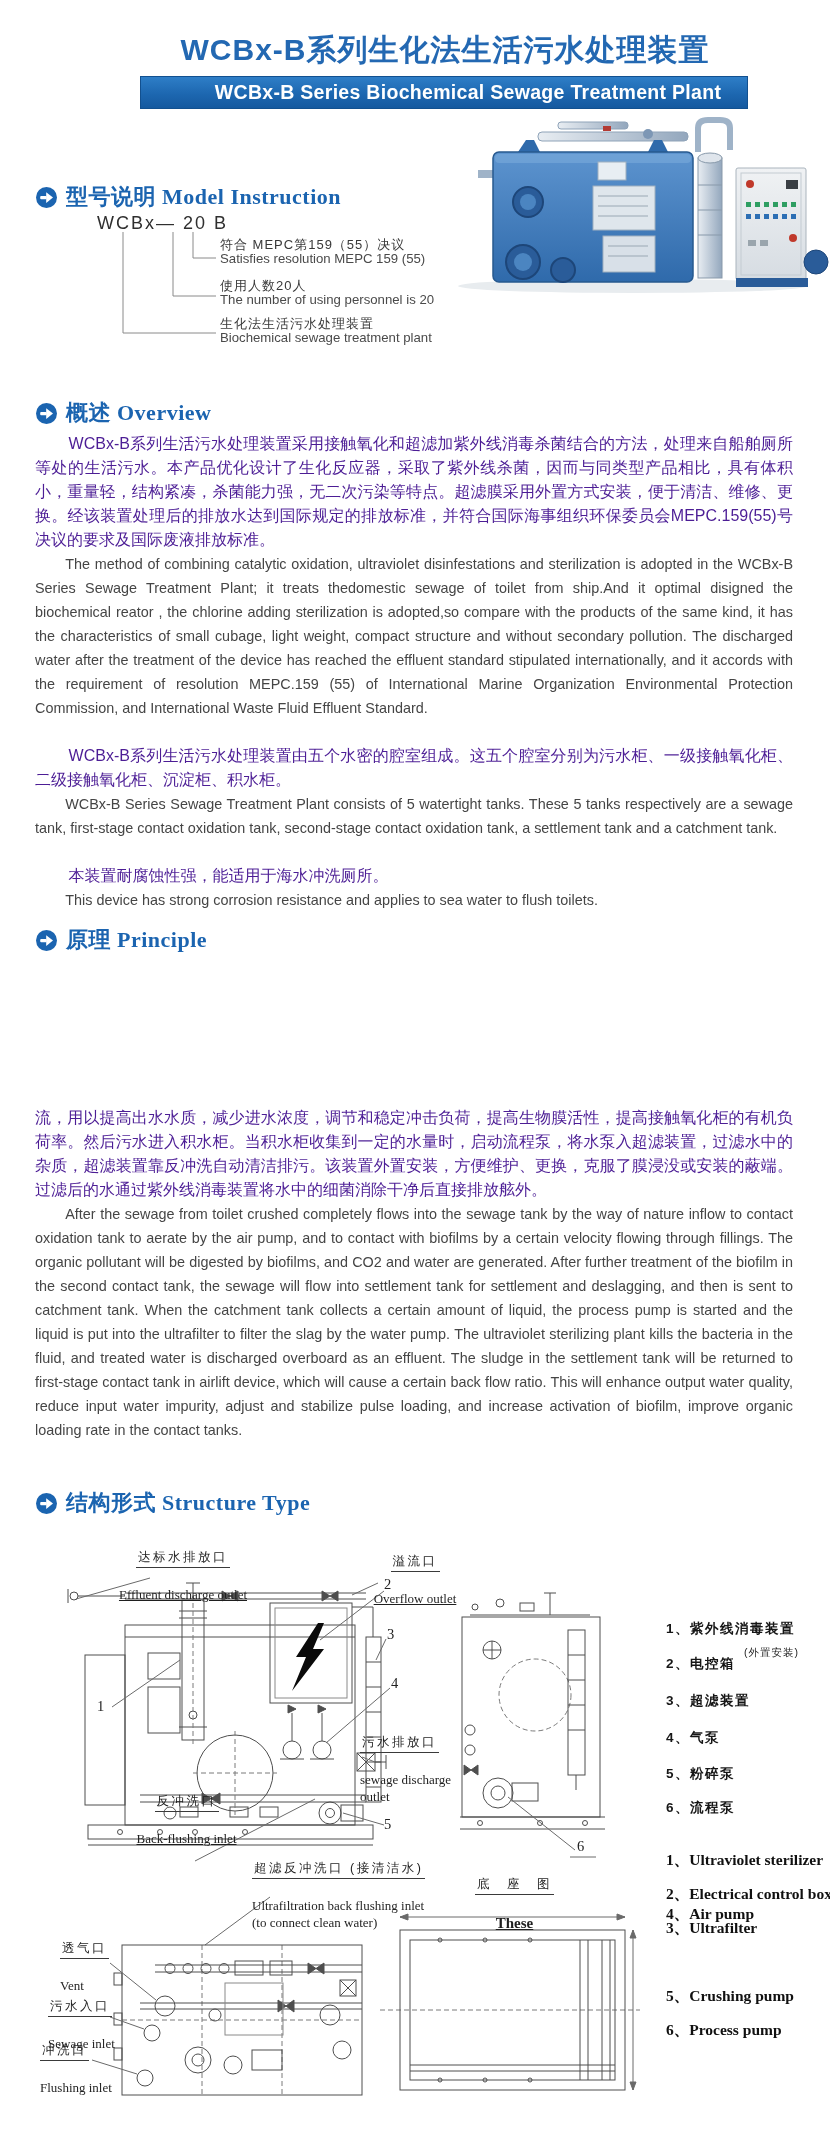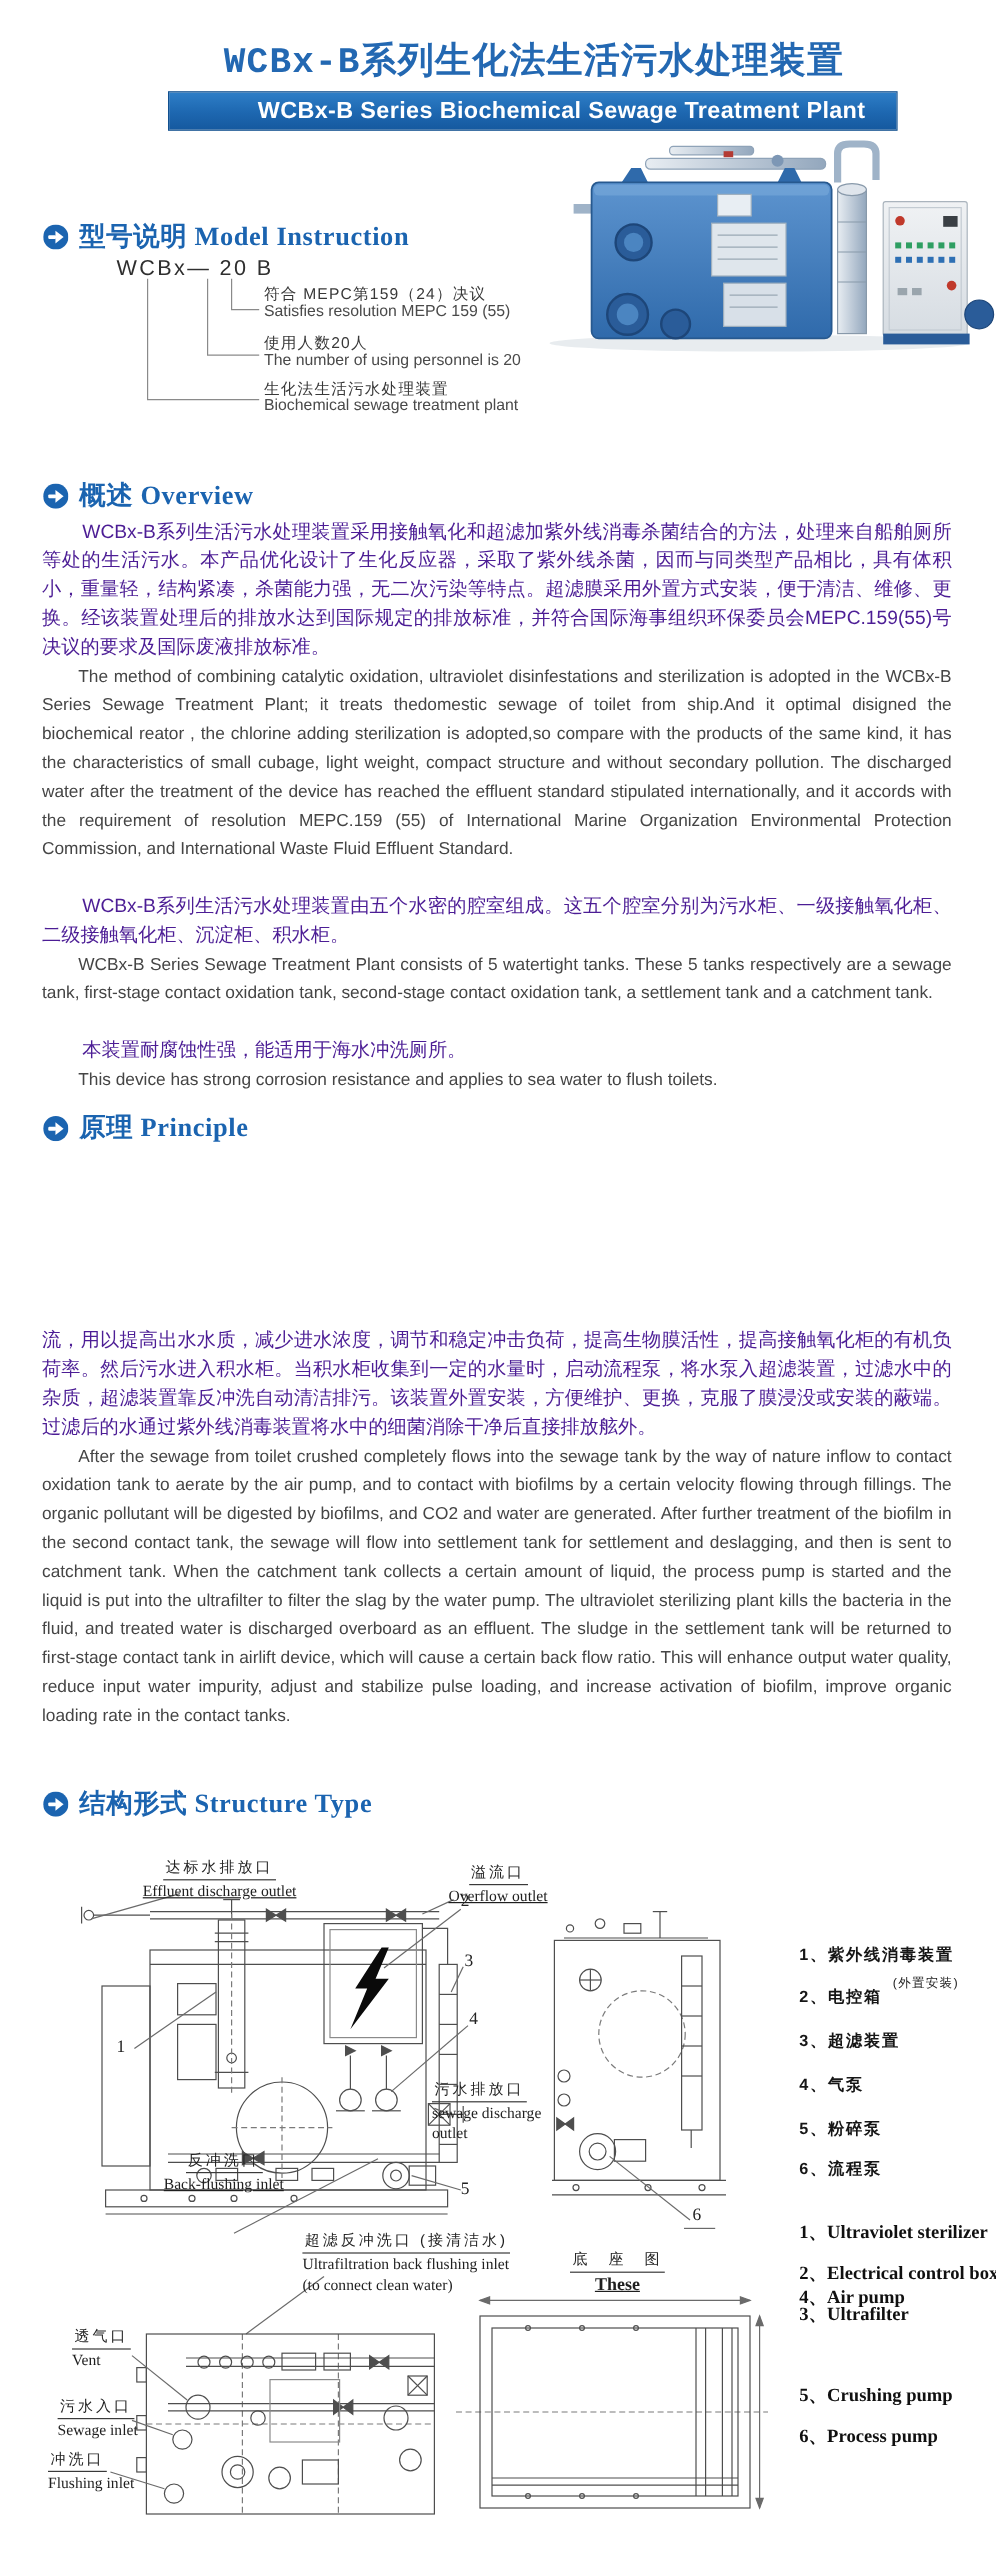--- a/index.html
+++ b/index.html
@@ -1,21 +1,21 @@
 <!DOCTYPE html>
 <html><head>
 <meta charset="utf-8">
 <style>
   html,body{margin:0;padding:0;background:#ffffff;}
   #canvas{position:relative;width:830px;height:2130px;background:#fff;overflow:hidden;
           font-family:"Liberation Sans",sans-serif;color:#333;}
   .abs{position:absolute;}
   
   .page-title{position:absolute;left:60px;top:30px;width:770px;text-align:center;
-    font-family:Liberation Mono, monospace;font-weight:bold;font-size:30px;letter-spacing:1px;color:#2368b2;}
+    font-family:Liberation Sans, sans-serif;font-weight:bold;font-size:30px;letter-spacing:1px;color:#2368b2;}
   .banner{position:absolute;left:140px;top:76px;width:558px;height:31px;line-height:31px;text-align:center;
     background:linear-gradient(180deg,#2e7ec7 0%,#1d67b0 55%,#15599f 100%);
     color:#fff;font-weight:bold;font-size:19.5px;letter-spacing:0.3px;border:1px solid #12508f;padding-left:48px;}
   
   .sec-h{position:absolute;left:36px;display:flex;align-items:center;gap:9px;
     font-family:"Liberation Serif",serif;font-weight:bold;font-size:22px;color:#1b64b0;letter-spacing:0.5px;white-space:nowrap;}
   
   .model-code{position:absolute;left:97px;top:213px;font-size:18px;color:#2f2f2f;letter-spacing:2px;}
   .note-cn{position:absolute;left:220px;font-size:13px;color:#383838;letter-spacing:1px;white-space:nowrap;}
   .note-en{position:absolute;left:220px;font-size:13.2px;color:#4a4a4a;white-space:nowrap;}
@@ -23,21 +23,21 @@
   .para{position:absolute;left:35px;width:758px;text-align:justify;line-height:24px;}
   .cn{font-size:16px;color:#4c1d95;}
   .en{font-size:14.4px;color:#454545;}
   .ind{text-indent:2.1em;}
   
   svg.draw{position:absolute;left:30px;top:1545px;}
   .d-lbl{position:absolute;text-align:center;color:#1f1f1f;}
   .d-lbl.left{text-align:left;}
   .cnl{display:inline-block;font-size:12.5px;letter-spacing:2.5px;border-bottom:1px solid #3a3a3a;
        padding:0 2px 1px;white-space:nowrap;}
-  .enl{font-family:"Liberation Serif",serif;font-size:13px;line-height:1.28;margin-top:1px;}
+  .enl{font-family:"Liberation Serif",serif;font-size:13px;line-height:1.28;margin-top:19px;}
   .enl.u{text-decoration:underline;}
   .callout{position:absolute;font-family:"Liberation Serif",serif;font-size:14.5px;color:#222;}
   .lg-cn{position:absolute;left:666px;font-size:13.5px;font-weight:600;letter-spacing:1.5px;color:#161616;white-space:nowrap;}
   .lg-note{position:absolute;left:744px;top:1646px;font-size:10.5px;letter-spacing:1px;color:#222;white-space:nowrap;}
   .lg-en{position:absolute;left:666px;font-family:"Liberation Serif",serif;font-size:15.5px;font-weight:700;color:#101010;white-space:nowrap;}
 </style>
 </head>
 <body>
 
 <div id="canvas">
@@ -122,21 +122,21 @@
   </div>
 
   <div class="model-code">WCBx— 20  B</div>
   <svg class="abs" style="left:88px;top:232px;" width="135" height="105" viewBox="0 0 135 105">
     <g stroke="#8a8a8a" fill="none" stroke-width="1">
       <polyline points="105,0 105,26 128,26"></polyline>
       <polyline points="85,0 85,64 128,64"></polyline>
       <polyline points="35,0 35,101 128,101"></polyline>
     </g>
   </svg>
-  <div class="note-cn" style="top:236px;">符合 MEPC第159（24）决议</div>
+  <div class="note-cn" style="top:236px;">符合 MEPC第159（55）决议</div>
   <div class="note-en" style="top:251px;">Satisfies resolution MEPC 159 (55)</div>
   <div class="note-cn" style="top:277px;">使用人数20人</div>
   <div class="note-en" style="top:292px;">The number of using personnel is 20</div>
   <div class="note-cn" style="top:315px;">生化法生活污水处理装置</div>
   <div class="note-en" style="top:330px;">Biochemical sewage treatment plant</div>
 
   <div class="sec-h" style="top:398px;">
     <svg width="21" height="21" viewBox="0 0 21 21">
       <circle cx="10.5" cy="10.5" r="10.5" fill="#1b64b0"></circle>
       <rect x="4.2" y="9" width="6.5" height="3.2" rx="1" fill="#fff"></rect>

